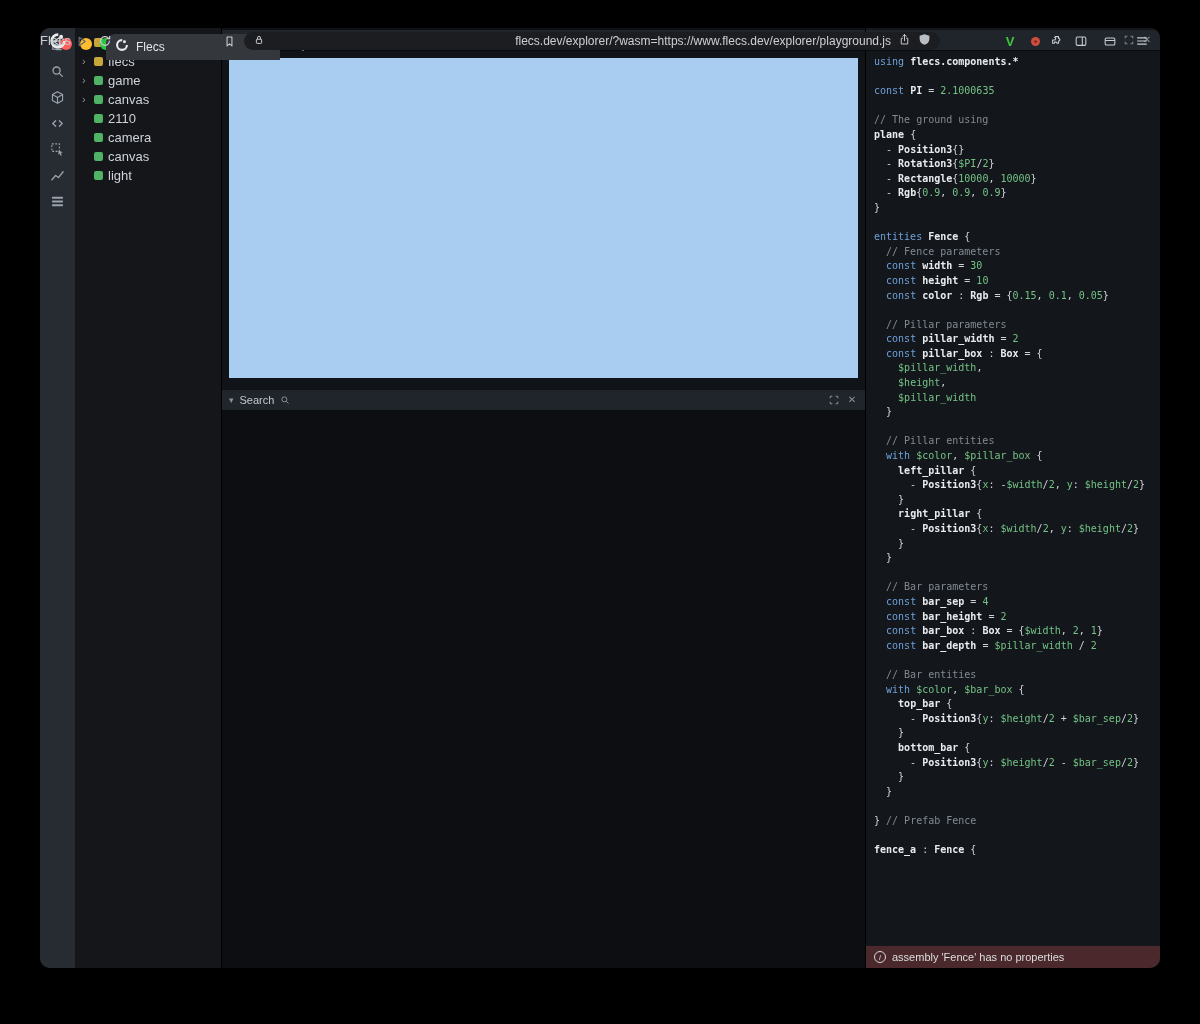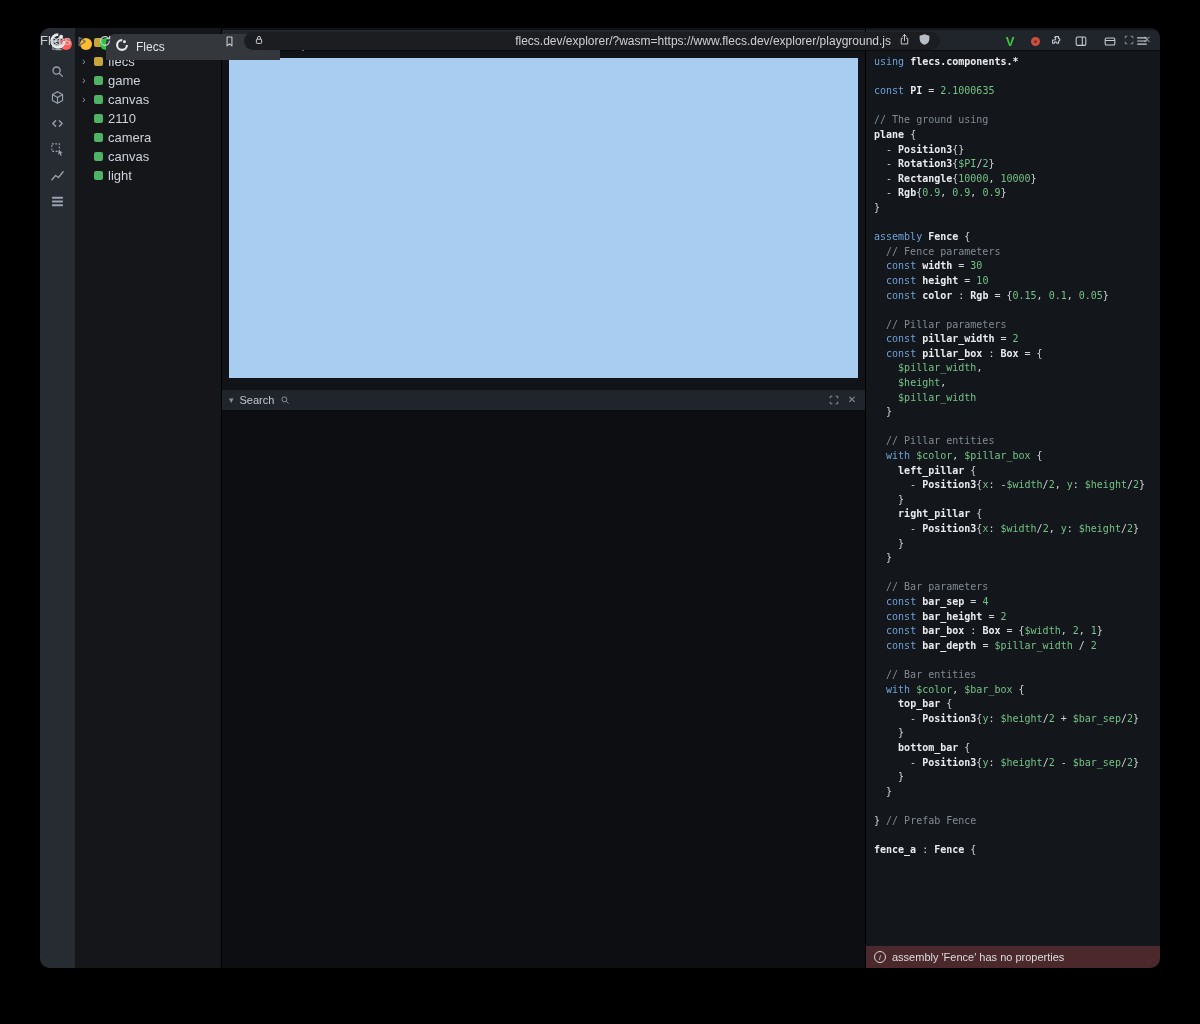--- a/index.html
+++ b/index.html
@@ -343,21 +343,21 @@
           <div class="code-line"><span class="tok-k">const </span><span class="tok-i">PI</span><span class="tok-p"> = </span><span class="tok-n">2.1000635</span></div>
           <div class="code-line">&nbsp;</div>
           <div class="code-line"><span class="tok-c">// The ground using</span></div>
           <div class="code-line"><span class="tok-i">plane</span><span class="tok-p"> {</span></div>
           <div class="code-line"><span class="tok-p">  - </span><span class="tok-i">Position3</span><span class="tok-p">{}</span></div>
           <div class="code-line"><span class="tok-p">  - </span><span class="tok-i">Rotation3</span><span class="tok-p">{</span><span class="tok-v">$PI</span><span class="tok-p">/</span><span class="tok-n">2</span><span class="tok-p">}</span></div>
           <div class="code-line"><span class="tok-p">  - </span><span class="tok-i">Rectangle</span><span class="tok-p">{</span><span class="tok-n">10000</span><span class="tok-p">, </span><span class="tok-n">10000</span><span class="tok-p">}</span></div>
           <div class="code-line"><span class="tok-p">  - </span><span class="tok-i">Rgb</span><span class="tok-p">{</span><span class="tok-n">0.9</span><span class="tok-p">, </span><span class="tok-n">0.9</span><span class="tok-p">, </span><span class="tok-n">0.9</span><span class="tok-p">}</span></div>
           <div class="code-line"><span class="tok-p">}</span></div>
           <div class="code-line">&nbsp;</div>
-          <div class="code-line"><span class="tok-k">assembly </span><span class="tok-i">Fence</span><span class="tok-p"> {</span></div>
+          <div class="code-line"><span class="tok-k">entities </span><span class="tok-i">Fence</span><span class="tok-p"> {</span></div>
           <div class="code-line"><span class="tok-c">  // Fence parameters</span></div>
           <div class="code-line"><span class="tok-p">  </span><span class="tok-k">const </span><span class="tok-i">width</span><span class="tok-p"> = </span><span class="tok-n">30</span></div>
           <div class="code-line"><span class="tok-p">  </span><span class="tok-k">const </span><span class="tok-i">height</span><span class="tok-p"> = </span><span class="tok-n">10</span></div>
           <div class="code-line"><span class="tok-p">  </span><span class="tok-k">const </span><span class="tok-i">color</span><span class="tok-p"> : </span><span class="tok-i">Rgb</span><span class="tok-p"> = {</span><span class="tok-n">0.15</span><span class="tok-p">, </span><span class="tok-n">0.1</span><span class="tok-p">, </span><span class="tok-n">0.05</span><span class="tok-p">}</span></div>
           <div class="code-line">&nbsp;</div>
           <div class="code-line"><span class="tok-c">  // Pillar parameters</span></div>
           <div class="code-line"><span class="tok-p">  </span><span class="tok-k">const </span><span class="tok-i">pillar_width</span><span class="tok-p"> = </span><span class="tok-n">2</span></div>
           <div class="code-line"><span class="tok-p">  </span><span class="tok-k">const </span><span class="tok-i">pillar_box</span><span class="tok-p"> : </span><span class="tok-i">Box</span><span class="tok-p"> = {</span></div>
           <div class="code-line"><span class="tok-p">    </span><span class="tok-v">$pillar_width</span><span class="tok-p">,</span></div>
           <div class="code-line"><span class="tok-p">    </span><span class="tok-v">$height</span><span class="tok-p">,</span></div>

